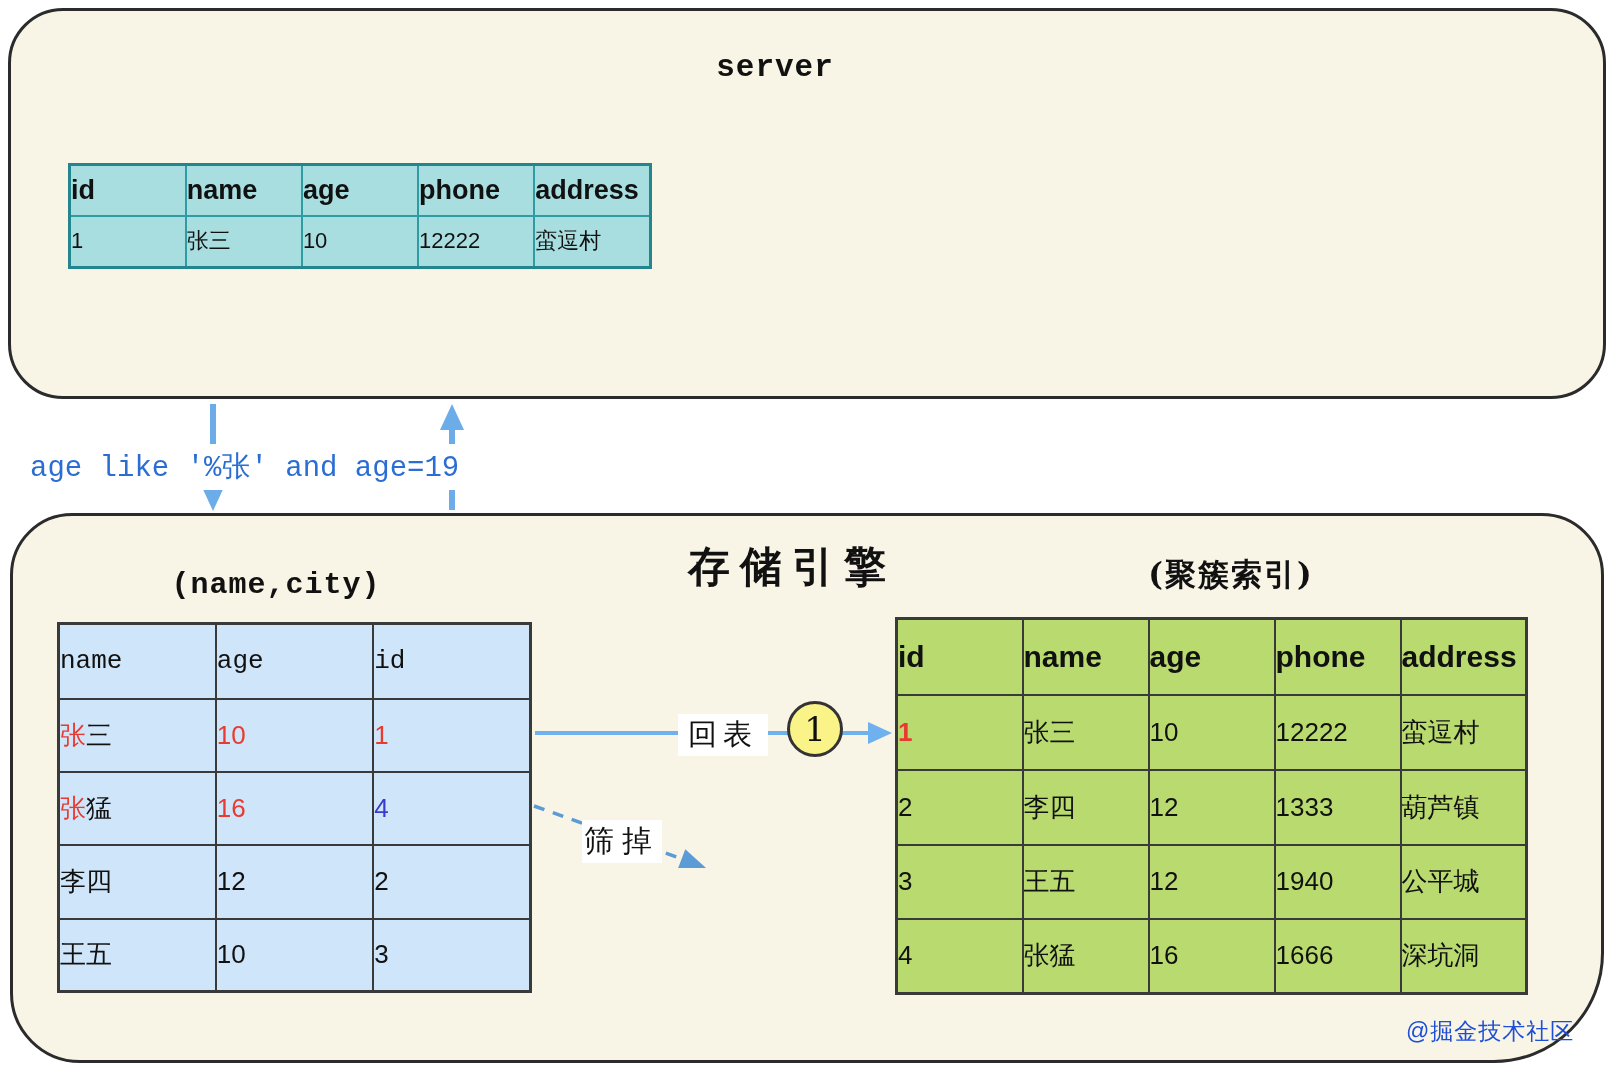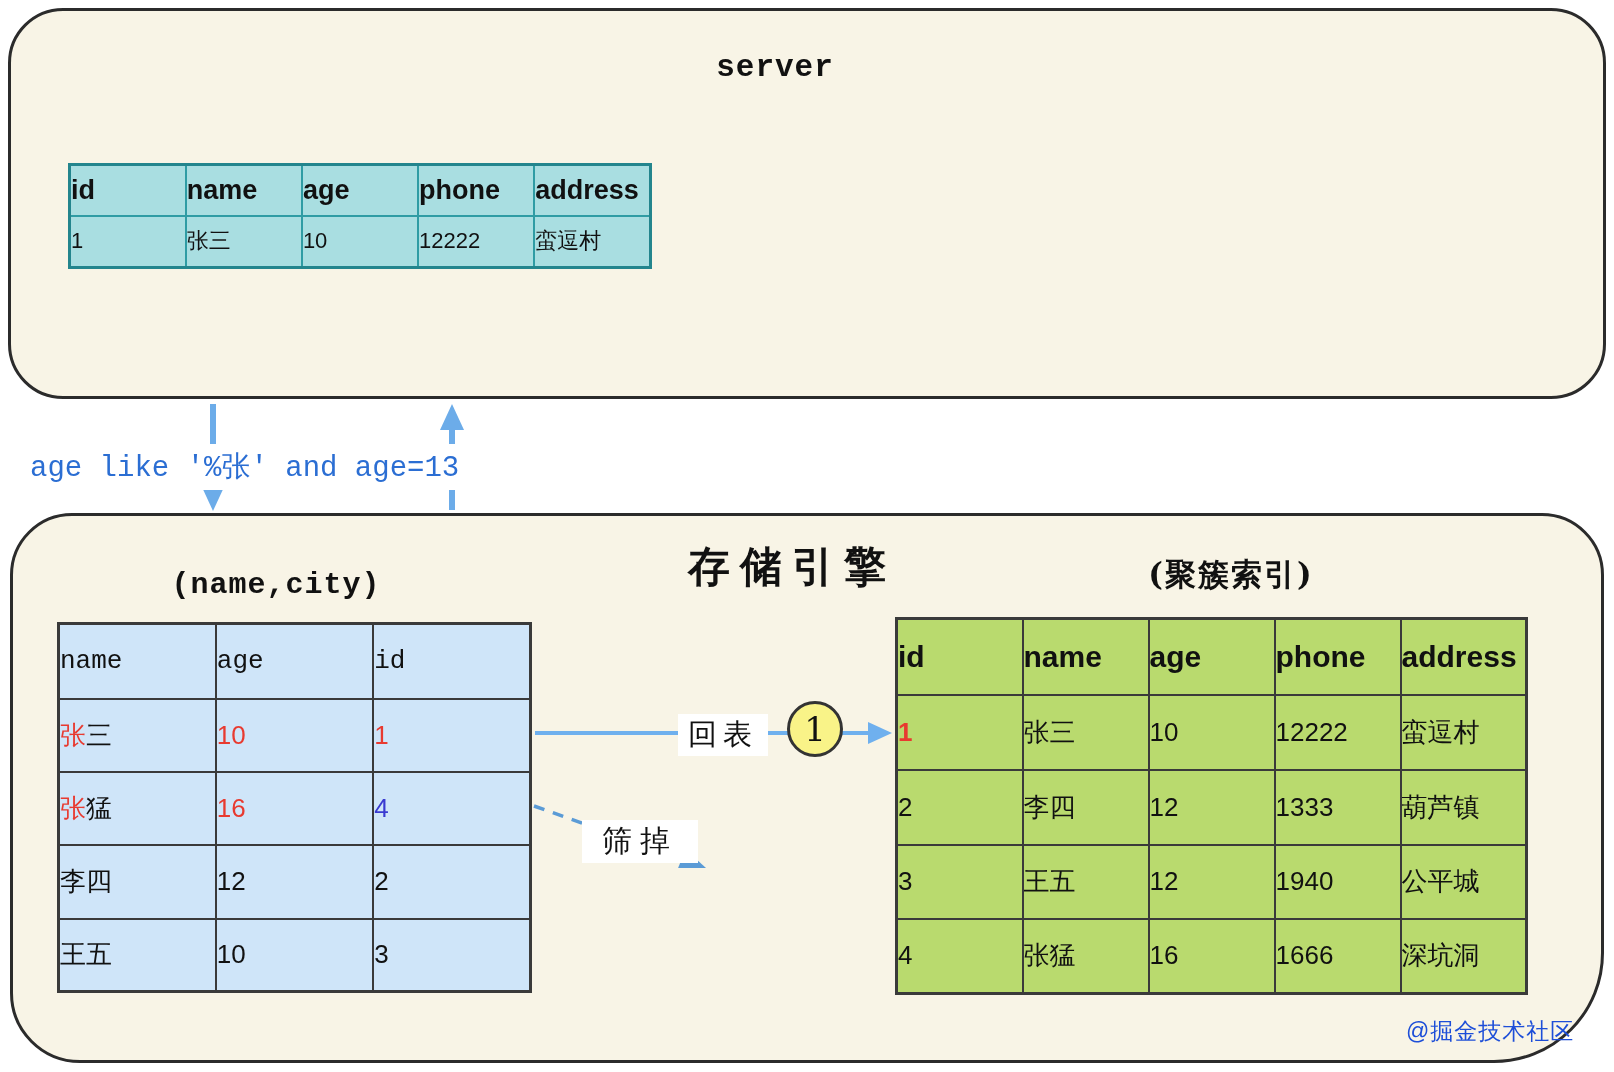--- a/index.html
+++ b/index.html
@@ -43,21 +43,21 @@
 
   .red{color:#e83a30;}
   .blue-id{color:#3a3ad0;}
   .bold{font-weight:bold;}
 
   #arrow-layer{position:absolute;left:0;top:0;z-index:4;pointer-events:none;}
 
   .float-label{position:absolute;z-index:6;background:#ffffff;text-align:center;}
   #query-label{left:24px;top:444px;font-size:29px;color:#2b6ed3;padding:3px 6px;z-index:6;background:#ffffff;}
   #back-label{left:678px;top:714px;font-size:29px;letter-spacing:6px;padding:1px 10px;}
-  #filter-label{left:582px;top:820px;font-size:30px;letter-spacing:8px;padding:1px 20px;}
+  #filter-label{left:582px;top:820px;font-size:30px;letter-spacing:8px;padding:1px 2px;}
 
   #step-badge{
     position:absolute;left:787px;top:701px;width:56px;height:56px;z-index:7;
     background:#f9f388;border:3px solid #333;border-radius:50%;
     font-family:"DejaVu Serif","Liberation Serif",serif;font-size:34px;
     line-height:50px;text-align:center;
   }
   #watermark{
     position:absolute;left:1406px;top:1016px;z-index:8;
     font-size:23px;color:#1d4ed8;letter-spacing:1px;
@@ -100,21 +100,21 @@
   <tr class="dat" style="height:52px;">
     <td>1</td>
     <td>张三</td>
     <td>10</td>
     <td>12222</td>
     <td>蛮逗村</td>
   </tr>
 </tbody>
   </table>
 
-<div class="float-label mono" id="query-label">age like '%张' and age=13</div>
+<div class="float-label mono" id="query-label">age like '%张' and age=19</div>
 
 <div class="box" id="engine-box"></div>
 <div class="title serif-cn" id="engine-title">存储引擎</div>
 <div class="title mono" id="secondary-title">(name,city)</div>
 <div class="title serif-cn" id="clustered-title">(聚簇索引)</div>
 
 <table id="secondary-table">
   <tbody>
       <tr class="hdr" style="height:75px;">
     <td>name</td>

